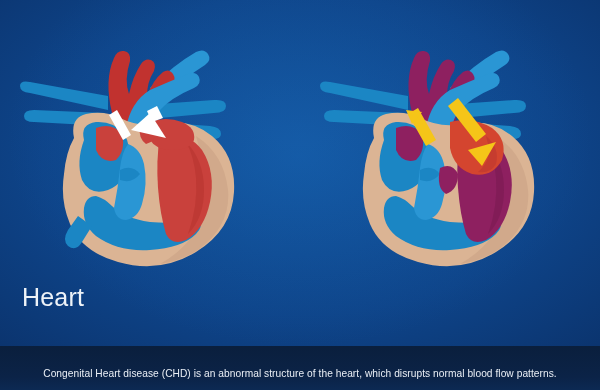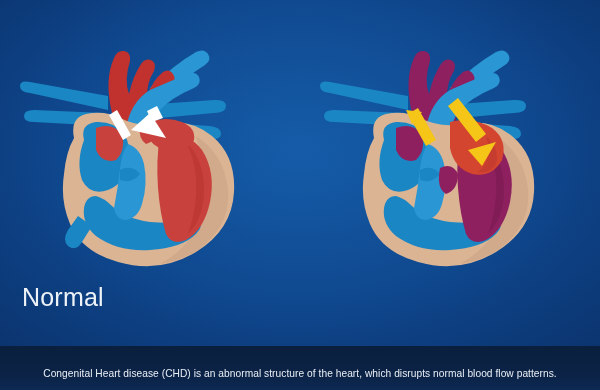--- a/index.html
+++ b/index.html
@@ -205,21 +205,21 @@
       <g>
         <path d="M109,97 L117,92 L131,117 L123,122 Z" fill="#ffffff"></path>
       </g>
       <g>
         <path d="M150,95 L166,120 L131,112 Z" fill="#ffffff"></path>
         <path d="M147,93 L157,88 L163,100 L152,104 Z" fill="#ffffff"></path>
       </g>
 
     </svg>
 
-    <div class="caption-label" id="label-normal">Normal</div>
+    <div class="caption-label" id="label-normal">Heart</div>
   </div>
 
   <div class="panel" id="panel-abnormal">
     <svg class="heart-svg" viewBox="0 0 300 250">
 
       <g>
         <path d="M108,78 L30,64 Q20,62 20,68 Q20,74 30,75 L108,92 Z" fill="#1b86c4"></path>
         <path d="M105,95 L34,92 Q24,92 24,98 Q24,104 34,104 L106,108 Z" fill="#1b86c4"></path>
         <path d="M150,70 Q175,46 196,34 Q204,30 208,36 Q212,42 205,47 Q183,60 164,84 Z" fill="#2a96d4"></path>
         <path d="M158,86 L214,82 Q226,81 226,88 Q226,95 214,95 L160,100 Z" fill="#1b86c4"></path>

